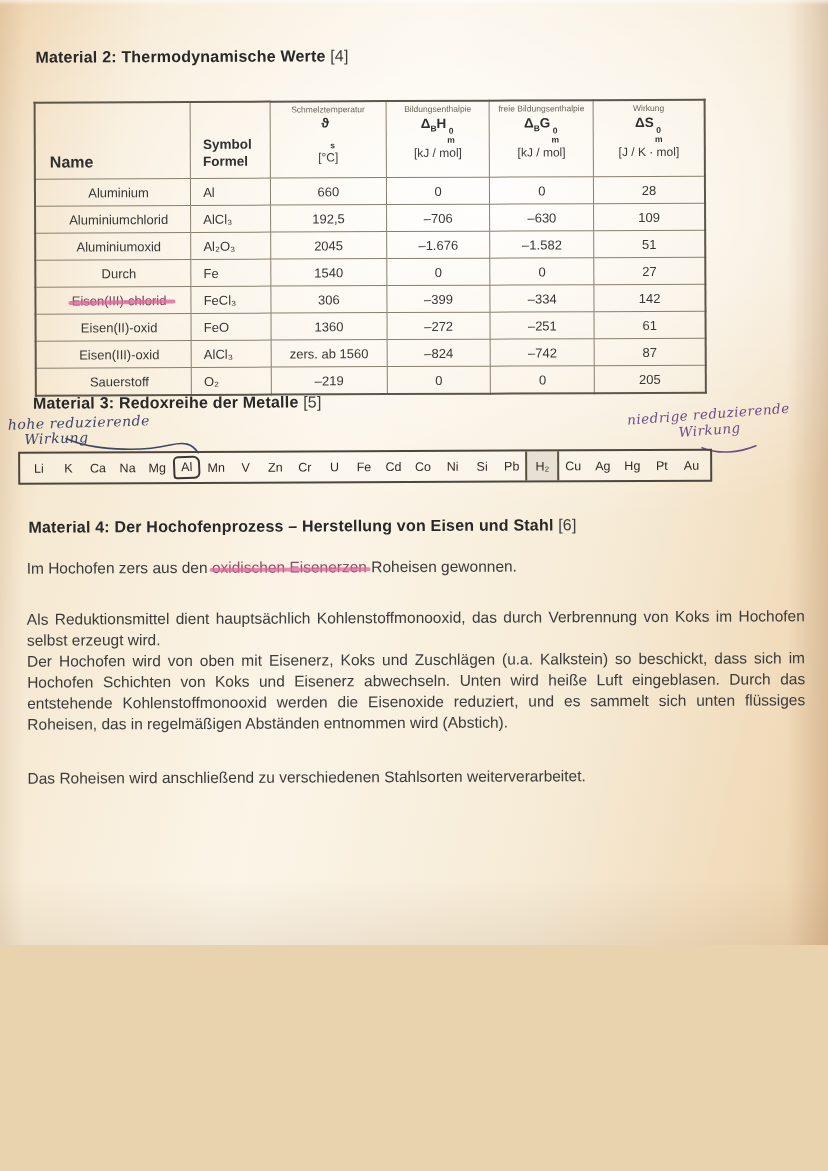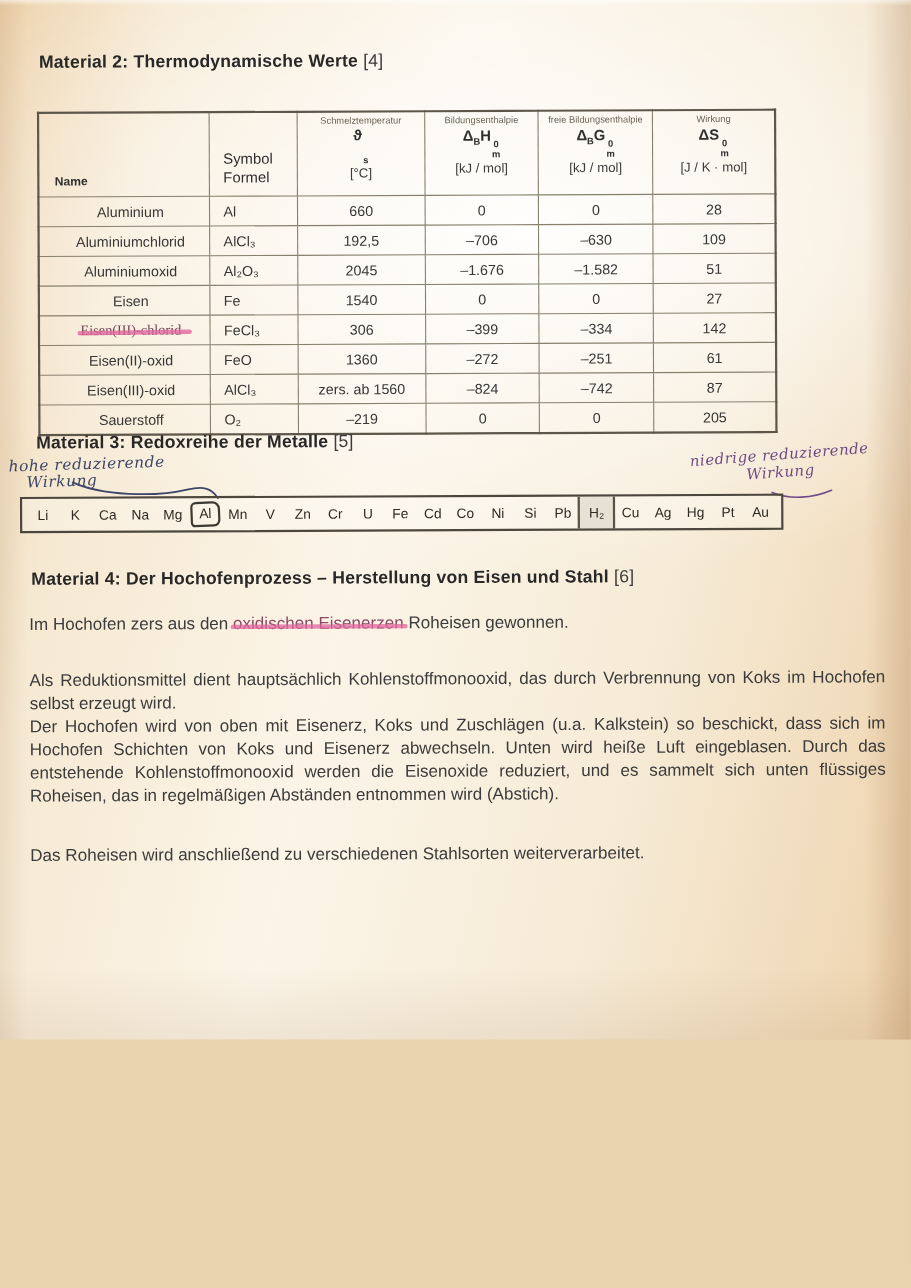--- a/index.html
+++ b/index.html
@@ -28,33 +28,33 @@
 
   
   .thermo-table{position:absolute;left:35px;top:100px;width:672px;border-collapse:collapse;font-size:13px;color:#373737;}
   .thermo-table td,.thermo-table th{border:1px solid #88806f;}
   .thermo-table{border:2px solid #5d564a;}
   .thermo-table tbody td{height:24px;padding:1px 3px;}
   .c-name{text-align:center;padding-left:14px !important;}
   .c-form{text-align:left;padding-left:12px !important;}
   .c-num{text-align:center;}
   th{font-weight:normal;vertical-align:bottom;height:64px;}
-  .h-name{text-align:left;padding:4px 4px 7px 14px;font-weight:bold;font-size:11px;color:#2f2f2f;}
-  .h-sym{text-align:left;padding:4px 4px 7px 12px;font-weight:normal;font-size:13.5px;color:#2f2f2f;line-height:1.25;}
+  .h-name{text-align:left;padding:4px 4px 7px 14px;font-weight:bold;font-size:16px;color:#2f2f2f;}
+  .h-sym{text-align:left;padding:4px 4px 7px 12px;font-weight:bold;font-size:13.5px;color:#2f2f2f;line-height:1.25;}
   .h-qty{vertical-align:top;padding:0;}
   .qcell{display:flex;flex-direction:column;justify-content:space-between;align-items:center;height:62px;padding:3px 2px 4px 2px;box-sizing:border-box;}
   .qlabel{font-size:8.5px;color:#6b6356;line-height:1.15;text-align:left;}
   .qsym{font-weight:bold;font-size:13.5px;color:#2f2f2f;}
   .qsym .psub{font-size:8.5px;}
   .supsub{display:inline-flex;flex-direction:column;justify-content:space-between;height:17px;font-size:8.5px;font-weight:bold;vertical-align:-6px;margin-left:1px;line-height:1;}
   .qunit{font-size:12px;color:#3a3a3a;}
 
   
   .namewrap{position:relative;display:inline-block;}
-  .struck{color:#6d4456;font-family:Liberation Serif, serif;}
+  .struck{color:#6d4456;}
   .struck::after{content:"";position:absolute;left:-3px;right:-9px;top:52%;height:4px;
     background:rgba(224,103,159,0.8);border-radius:3px;transform:rotate(-0.6deg);}
   .marker-strike{position:relative;color:#8c4a66;}
   .marker-strike::after{content:"";position:absolute;left:-2px;right:-4px;top:50%;height:4px;
     background:rgba(224,103,159,0.75);border-radius:3px;}
 
   
   .hand{font-family:"DejaVu Serif",serif;font-style:italic;letter-spacing:0.5px;}
   .ann-left{position:absolute;left:8px;top:414px;font-size:14px;color:#3c4668;transform:rotate(-1.5deg);line-height:15px;}
   .ann-left .l2{margin-left:16px;}
@@ -177,21 +177,21 @@
         </tr>
         <tr>
           <td class="c-name"><span class="namewrap">Aluminiumoxid</span></td>
           <td class="c-form">Al₂O₃</td>
           <td class="c-num">2045</td>
           <td class="c-num">–1.676</td>
           <td class="c-num">–1.582</td>
           <td class="c-num">51</td>
         </tr>
         <tr>
-          <td class="c-name"><span class="namewrap">Eisen</span></td>
+          <td class="c-name"><span class="namewrap">Durch</span></td>
           <td class="c-form">Fe</td>
           <td class="c-num">1540</td>
           <td class="c-num">0</td>
           <td class="c-num">0</td>
           <td class="c-num">27</td>
         </tr>
         <tr>
           <td class="c-name"><span class="namewrap struck">Eisen(III)-chlorid</span></td>
           <td class="c-form">FeCl₃</td>
           <td class="c-num">306</td>

